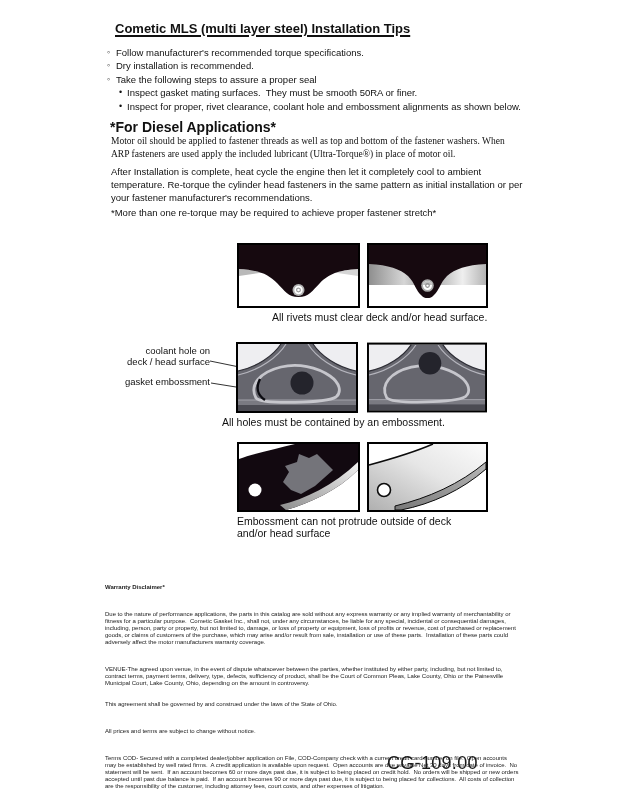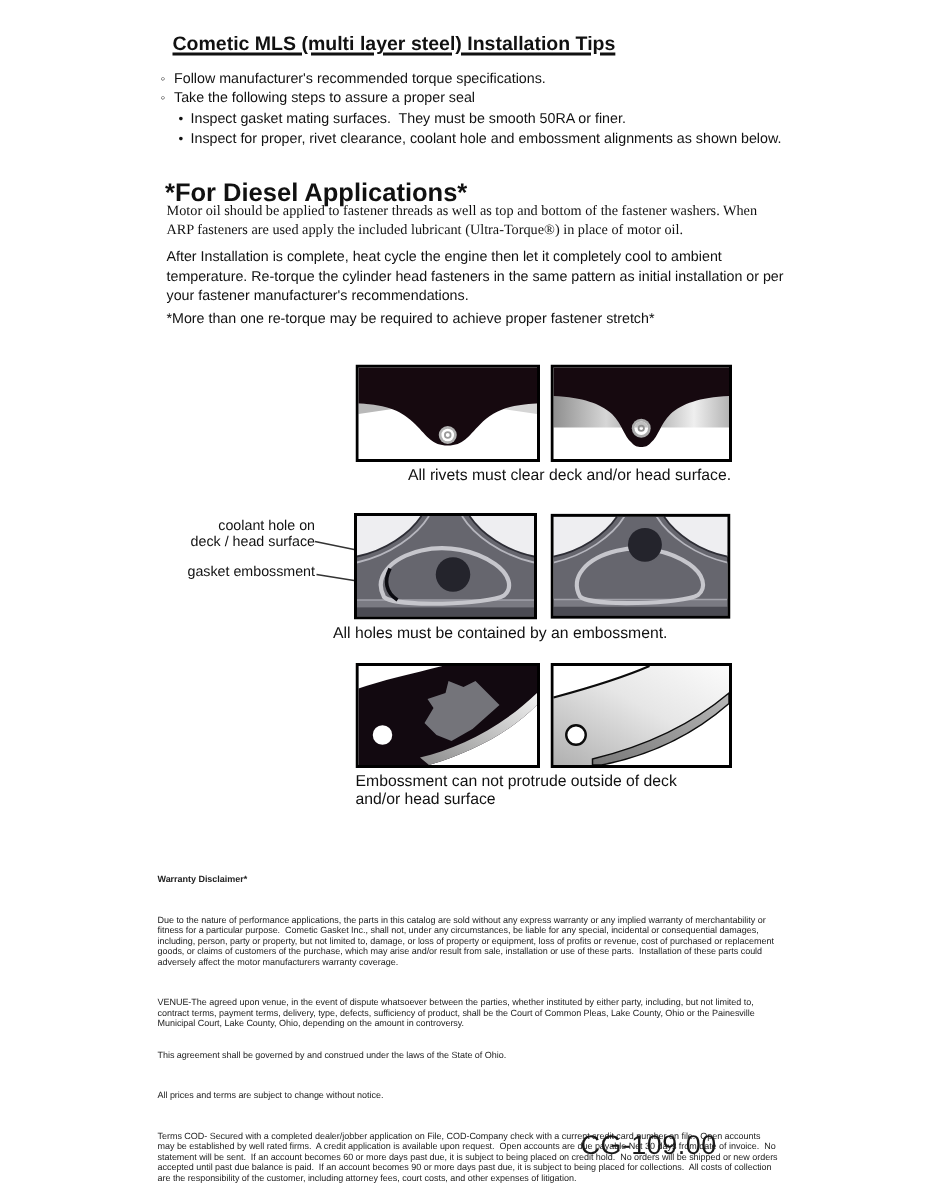--- a/index.html
+++ b/index.html
@@ -12,21 +12,21 @@
          white-space:nowrap;color:#111;}
 
   #tips{left:107px;top:46px;width:420px;font-size:9.5px;line-height:13.4px;color:#111;}
   #tips .b{position:relative;padding-left:9px;}
   #tips .b::before{content:"◦";position:absolute;left:0;top:0;font-size:9px;color:#333;}
   #tips .sb{position:relative;padding-left:8px;margin-left:12px;}
   #tips .sb::before{content:"•";position:absolute;left:0;top:0;font-size:9px;color:#111;}
   #tips p{margin:0;white-space:pre-wrap;}
 
   .body-p{font-size:9.5px;line-height:13.2px;color:#111;margin:0;white-space:pre-wrap;}
-  #diesel-heading{left:110px;top:119px;font-size:17px;font-weight:bold;color:#111;}
+  #diesel-heading{left:110px;top:119px;font-size:14px;font-weight:bold;color:#111;}
   #diesel-p1{left:111px;top:135px;width:412px;font-family:Liberation Serif, serif;}
   #diesel-p2{left:111px;top:165px;width:412px;}
   #diesel-note{left:111px;top:206px;width:412px;}
 
   .rw-label{font-size:13.5px;color:#232323;text-align:right;letter-spacing:0.3px;margin-top:36px;}
   .caption{font-size:10.5px;line-height:11.5px;color:#111;white-space:pre-wrap;}
 
   .ann{font-size:9.5px;line-height:10.8px;color:#111;text-align:right;width:100px;}
 
   #legal{left:105px;top:570px;width:414px;font-size:6px;line-height:7px;color:#222;
@@ -40,20 +40,21 @@
 </style>
 </head>
 <body>
 
 <div class="page">
 
   <div class="abs" id="title">Cometic MLS (multi layer steel) Installation Tips</div>
 
   <div class="abs" id="tips">
     <p class="b">Follow manufacturer's recommended torque specifications.</p>
+    <p class="b">Dry installation is recommended.</p>
     <p class="b">Take the following steps to assure a proper seal</p>
     <p class="sb">Inspect gasket mating surfaces.  They must be smooth 50RA or finer.</p>
     <p class="sb">Inspect for proper, rivet clearance, coolant hole and embossment alignments as shown below.</p>
   </div>
 
   <div class="abs" id="diesel-heading">*For Diesel Applications*</div>
   <p class="abs body-p" id="diesel-p1">Motor oil should be applied to fastener threads as well as top and bottom of the fastener washers. When ARP fasteners are used apply the included lubricant (Ultra-Torque®) in place of motor oil.</p>
   <p class="abs body-p" id="diesel-p2">After Installation is complete, heat cycle the engine then let it completely cool to ambient temperature. Re-torque the cylinder head fasteners in the same pattern as initial installation or per your fastener manufacturer's recommendations.</p>
   <p class="abs body-p" id="diesel-note">*More than one re-torque may be required to achieve proper fastener stretch*</p>
 

